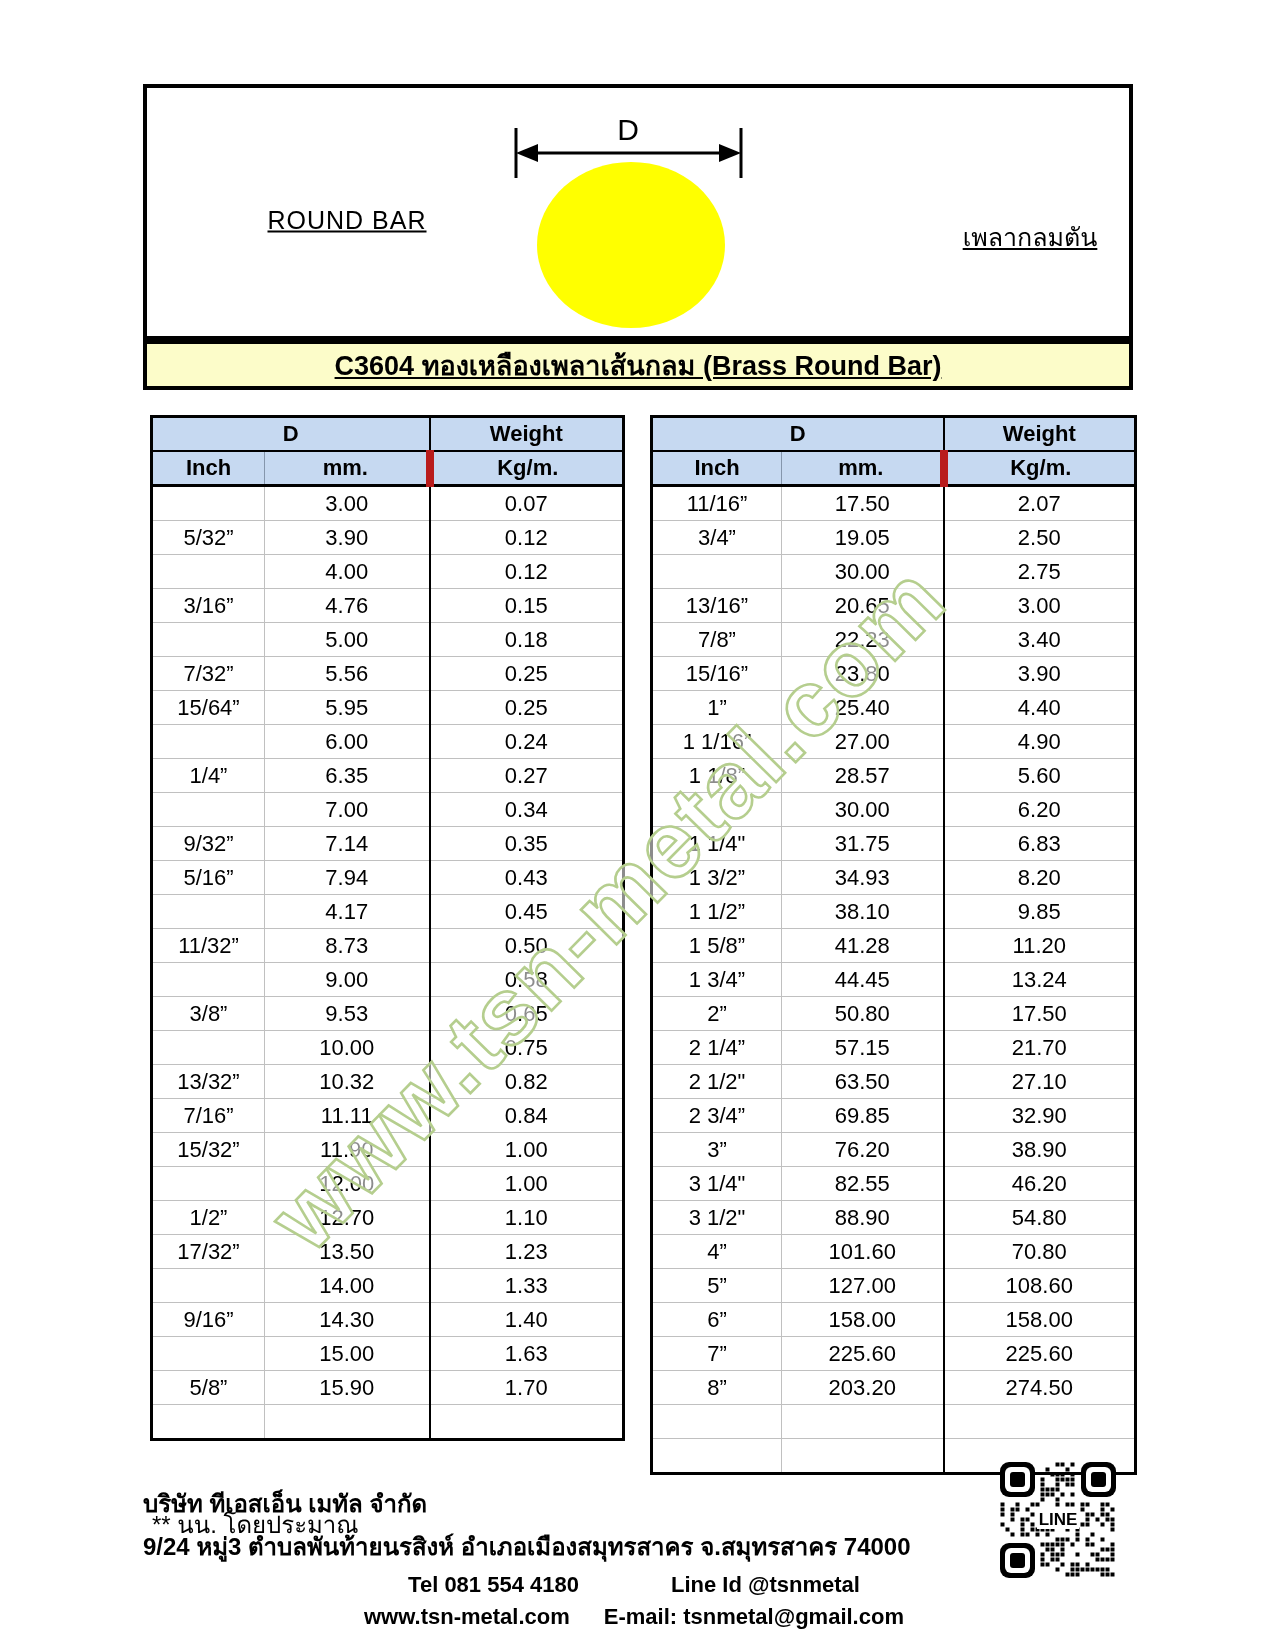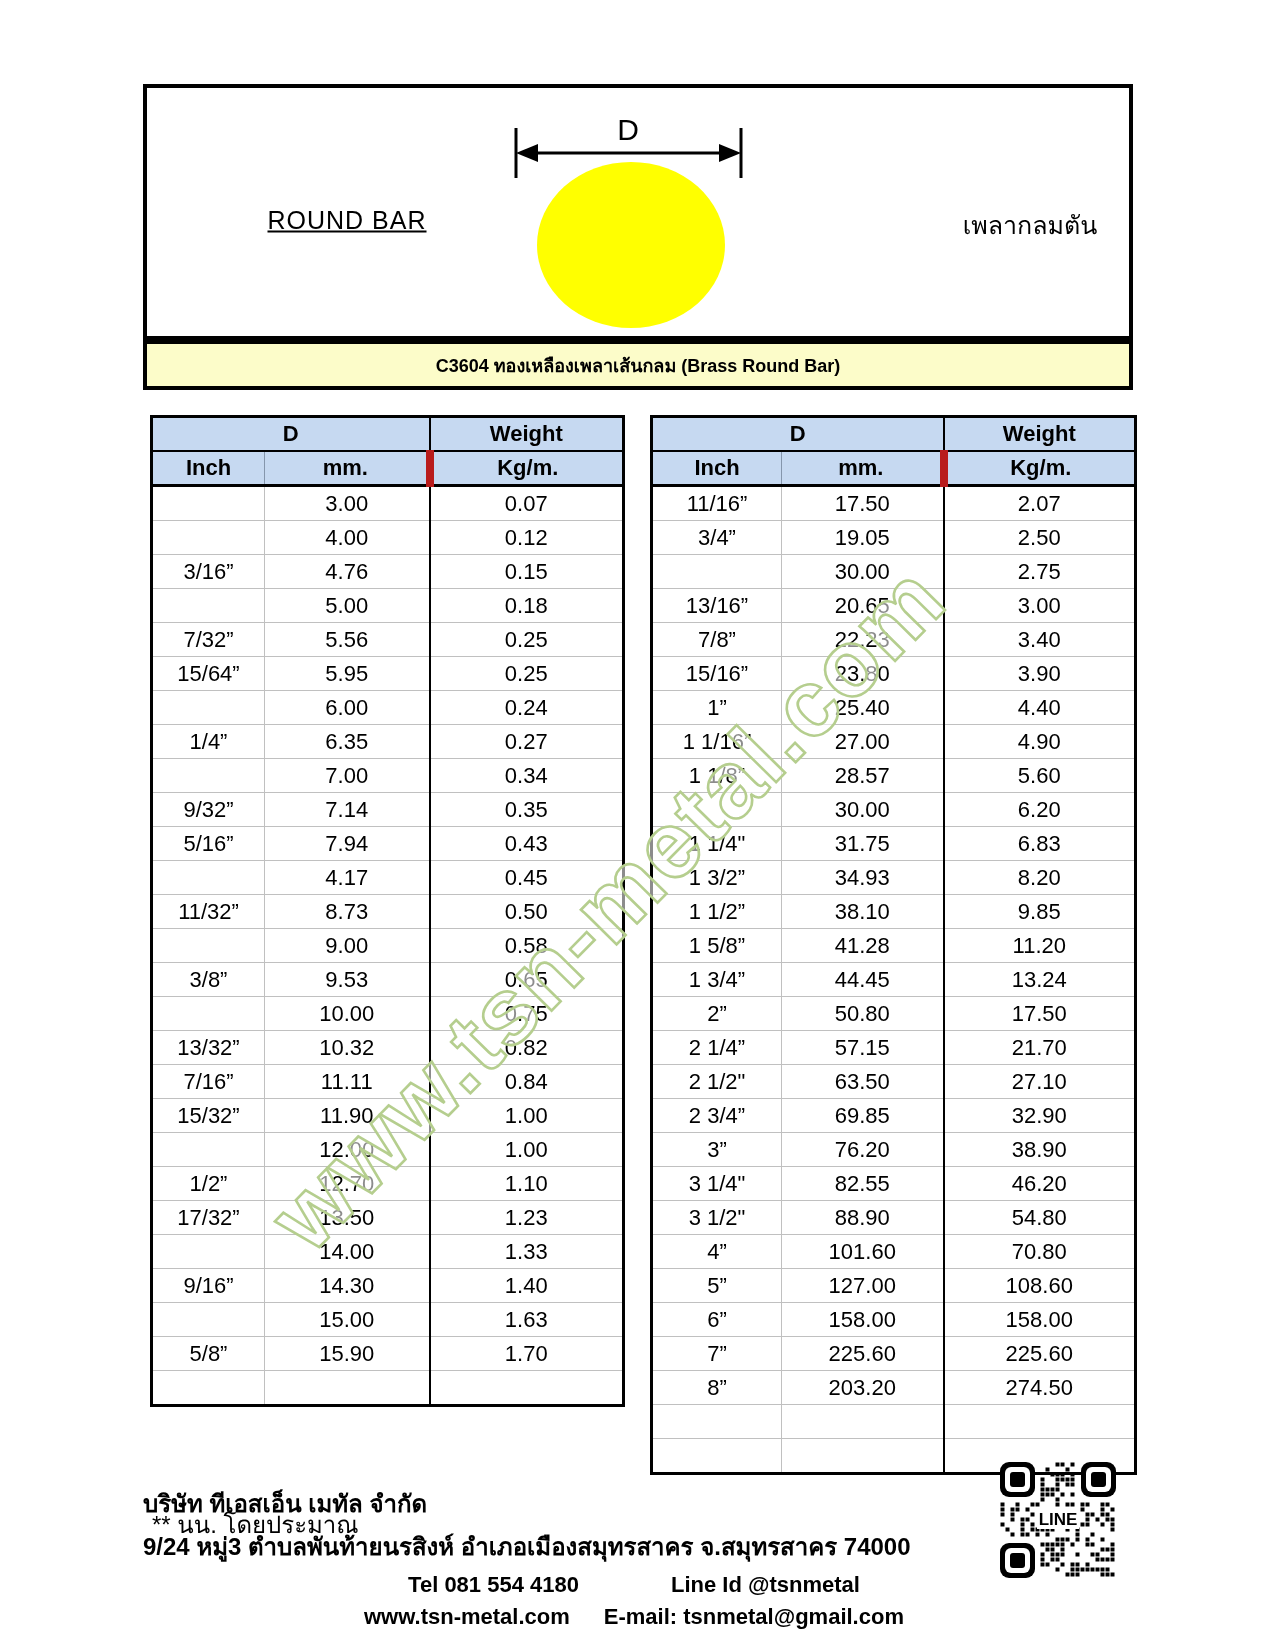--- a/index.html
+++ b/index.html
@@ -11,28 +11,28 @@
   
   .top-box{
     position:absolute;left:143px;top:84px;width:982px;height:248px;
     border:4px solid #000;background:#fff;
   }
   .top-box .label{
     position:absolute;transform:translate(-50%,-50%);
     font-size:25px;white-space:nowrap;
   }
   .lbl-round-bar{left:200px;top:132px;letter-spacing:1px;text-decoration:underline;}
-  .lbl-thai{left:883px;top:137px;font-size:27px;}
+  .lbl-thai{left:883px;top:149px;font-size:27px;text-decoration:underline;}
   .diagram-svg{position:absolute;left:0;top:0;width:100%;height:100%;}
   
   .title-bar{
     position:absolute;left:143px;top:340px;width:982px;height:42px;
     border:4px solid #000;background:#FCFCC9;
     display:flex;align-items:center;justify-content:center;
-    font-weight:bold;font-size:18px;
+    font-weight:bold;font-size:27px;text-decoration:underline;
   }
   
   table.spec{
     position:absolute;top:415px;border-collapse:collapse;table-layout:fixed;
     border:3px solid #000;background:#fff;
   }
   #left-tbl{left:150px;width:472px;}
   #right-tbl{left:650px;width:484px;}
   table.spec th{
     background:#C6D9F1;font-size:22px;font-weight:bold;height:32px;
@@ -97,20 +97,25 @@
       <th class="inch">Inch</th>
       <th class="mm">mm.</th>
       <th>Kg/m.</th>
     </tr>
   </thead>
   <tbody>
       <tr>
         <td class="inch"></td>
         <td class="mm">3.00</td>
         <td class="kg">0.07</td>
+      </tr>
+      <tr>
+        <td class="inch">5/32”</td>
+        <td class="mm">3.90</td>
+        <td class="kg">0.12</td>
       </tr>
       <tr>
         <td class="inch"></td>
         <td class="mm">4.00</td>
         <td class="kg">0.12</td>
       </tr>
       <tr>
         <td class="inch">3/16”</td>
         <td class="mm">4.76</td>
         <td class="kg">0.15</td>

